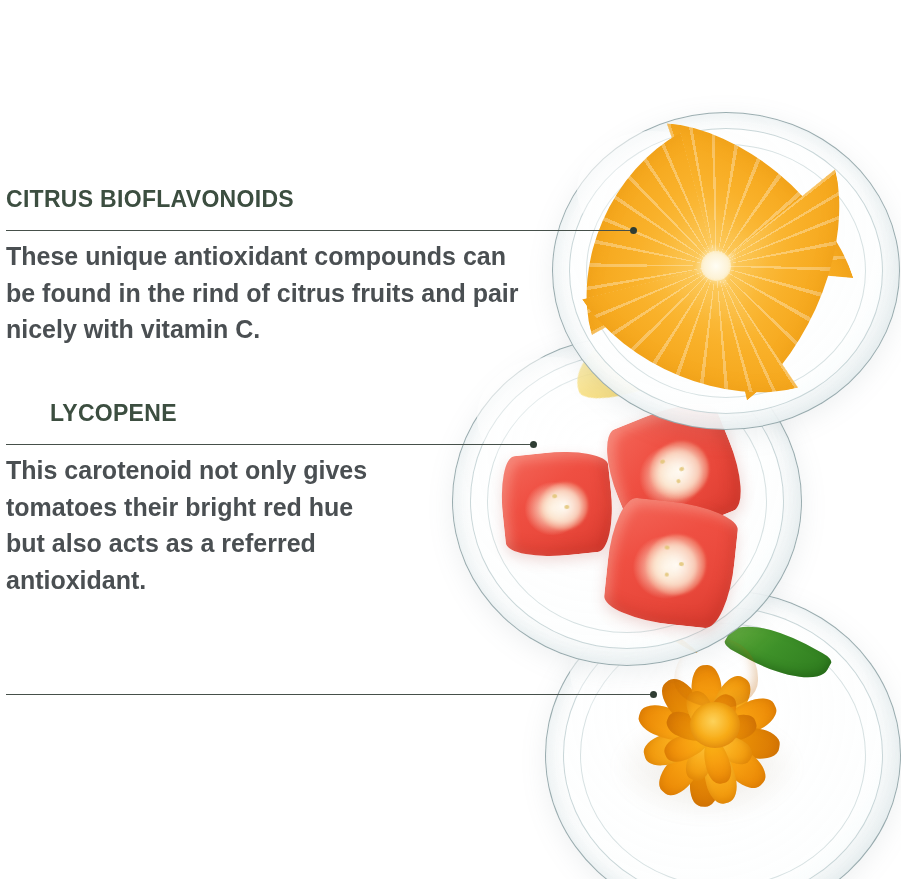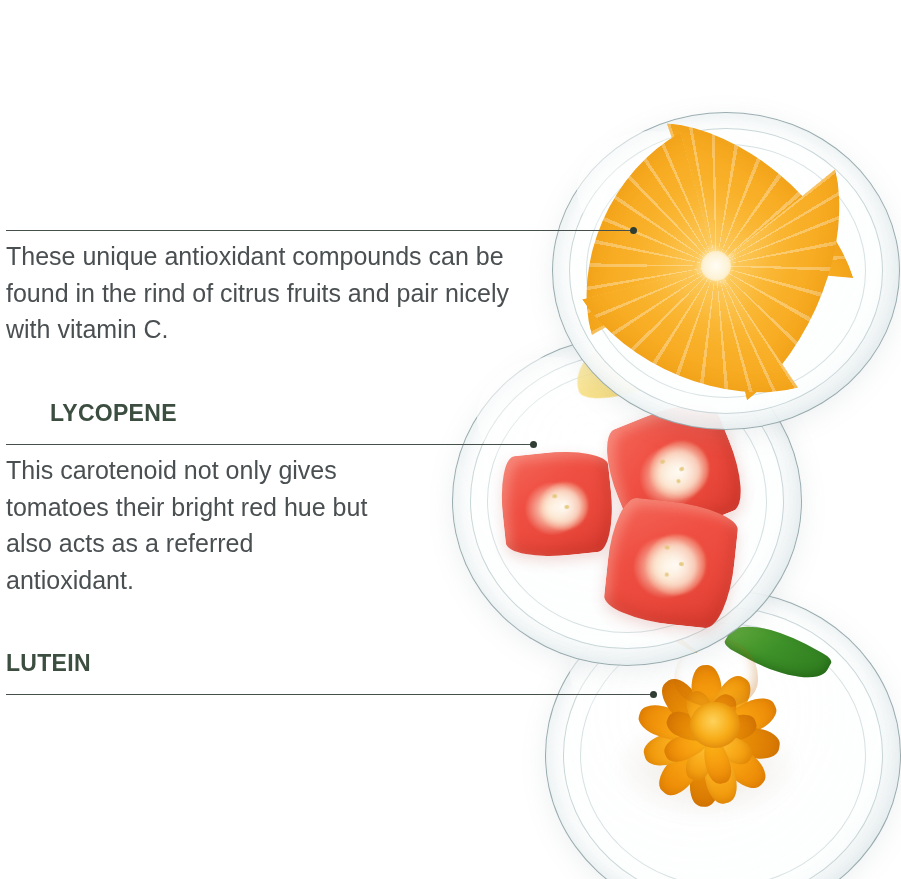--- a/index.html
+++ b/index.html
@@ -44,21 +44,21 @@
     color: #3c4e40;
     text-transform: uppercase;
     margin: 0 0 7px 6px;
   }
   .block-body {
     font-size: 25px;
     line-height: 36.5px;
     color: #4a4f52;
     margin: 0 0 0 6px;
     white-space: pre-line;
-    font-weight: 400;
+    font-weight: 700;
   }
 
   
   .leader {
     position: absolute;
     height: 1px;
     background: #46504a;
     z-index: 45;
   }
   .leader-dot {
@@ -368,34 +368,34 @@
 
     <div style="position:absolute; left:76px; top:18px; width:84px; height:70px;
                 border-radius:52% 48% 44% 56% / 62% 58% 40% 40%;
                 background: linear-gradient(165deg,#fec githubs 0%,#fdc13a 0%,#f8a518 48%,#ea8c08 100%);
                 box-shadow: inset -4px -6px 12px rgba(190,100,5,0.32);"></div>
 
     <div class="flower-core" style="left:92px; top:82px; width:50px; height:46px;"></div>
   </div>
 
 
+  <div class="block" style="left:0px; top:186px; width:520px;">
+    <div class="block-title">CITRUS BIOFLAVONOIDS</div>
+  </div>
   <div class="leader" style="left:6px; top:230px; width:628px;"></div>
   <div class="leader-dot" style="left:630px; top:227px;"></div>
   <div class="block" style="left:0px; top:238px; width:520px;">
     <p class="block-body">These unique antioxidant compounds can be found in the rind of citrus fruits and pair nicely with vitamin C.</p>
   </div>
 
   <div class="block" style="left:0px; top:400px; width:470px;margin-left:44px;">
     <div class="block-title">LYCOPENE</div>
   </div>
   <div class="leader" style="left:6px; top:444px; width:528px;"></div>
   <div class="leader-dot" style="left:530px; top:441px;"></div>
   <div class="block" style="left:0px; top:452px; width:380px;">
     <p class="block-body">This carotenoid not only gives tomatoes their bright red hue but also acts as a referred antioxidant.</p>
   </div>
 
-  <div class="block" style="left:0px; top:650px; width:470px;">
-    <div class="block-title">LUTEIN</div>
-  </div>
   <div class="leader" style="left:6px; top:694px; width:648px;"></div>
   <div class="leader-dot" style="left:650px; top:691px;"></div>
 
 </div>
 
 </body></html>

